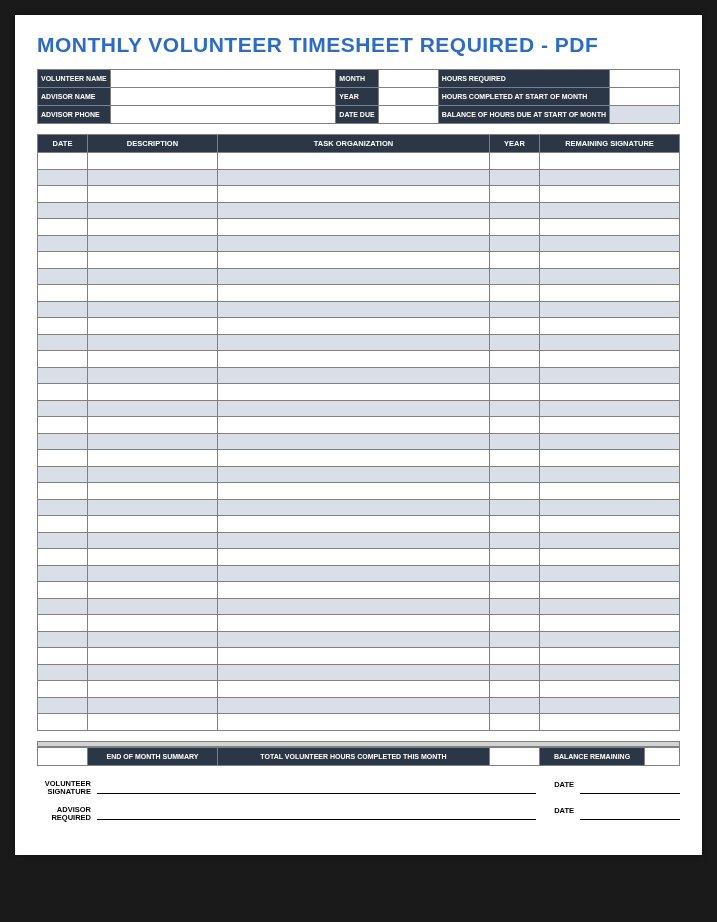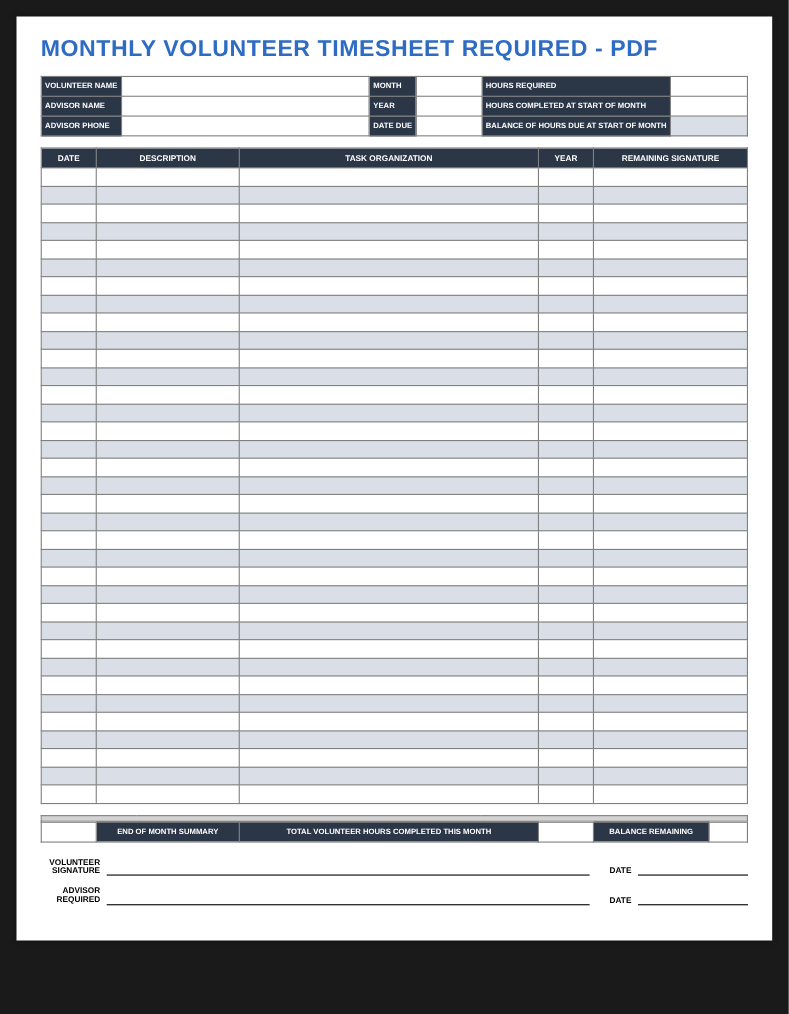--- a/index.html
+++ b/index.html
@@ -72,21 +72,21 @@
     text-align: center;
     color:#fff;
     background:#2b3647;
     height: 18px;
     vertical-align: middle;
   }
   .summary td.blank { background:#fff; }
 
   
   .sig-block { margin-top: 14px; font-size: 7.5px; font-weight: bold; }
-  .sig-row { display:flex; align-items:flex-end; margin-bottom:10px; }
+  .sig-row { display:flex; margin-bottom:10px; }
   .sig-lbl { width:60px; text-align:right; padding-right:6px; line-height:1.1; }
   .sig-line { flex:1; border-bottom:1px solid #000; height:14px; margin-right:14px; }
   .date-lbl { width:30px; text-align:right; padding-right:6px; }
   .date-line { width:100px; border-bottom:1px solid #000; height:14px; }
 </style>
 </head>
 <body>
 
 <div class="page">
 

